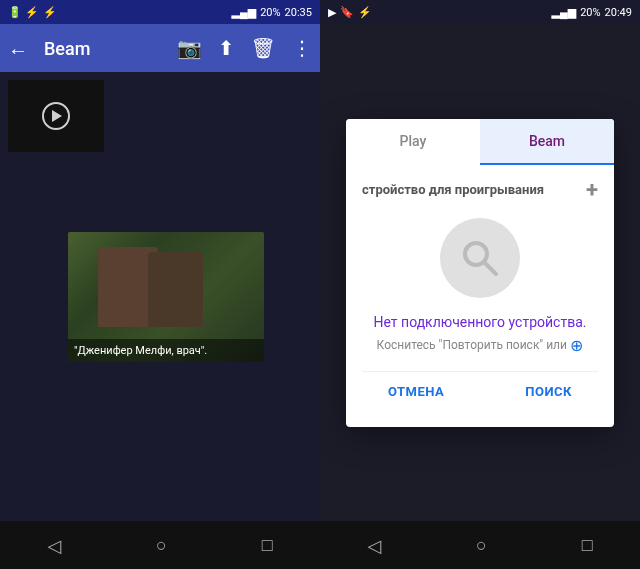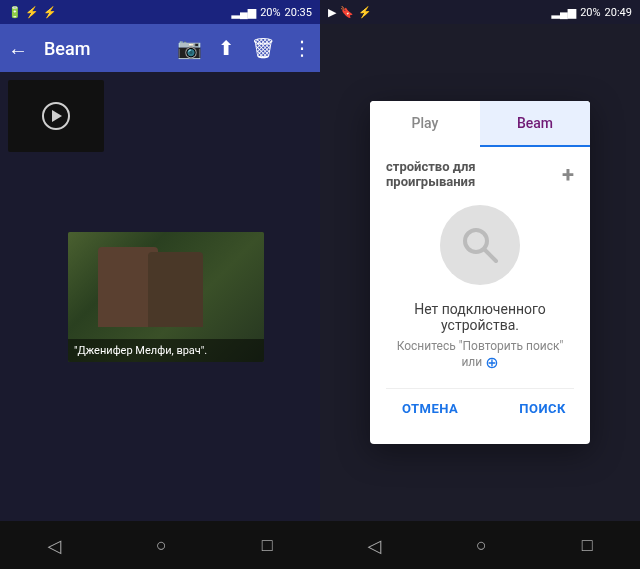--- a/index.html
+++ b/index.html
@@ -193,21 +193,21 @@
 
     .dialog-overlay {
       flex: 1;
       background: rgba(30,30,40,0.7);
       display: flex;
       align-items: center;
       justify-content: center;
     }
 
     .dialog {
-      width: 220px;
+      width: 268px;
       background: #fff;
       border-radius: 4px;
       overflow: hidden;
       box-shadow: 0 8px 32px rgba(0,0,0,0.4);
     }
 
     .dialog-tabs {
       display: flex;
       background: #fff;
     }
@@ -271,21 +271,21 @@
 
     .search-svg {
       width: 44px;
       height: 44px;
       color: #bbb;
     }
 
     .no-device-text {
       text-align: center;
       font-size: 14px;
-      color: #404040;
+      color: #6d28d9;
       margin-bottom: 6px;
     }
 
     .retry-text {
       text-align: center;
       font-size: 12px;
       color: #888;
       margin-bottom: 16px;
     }
 

